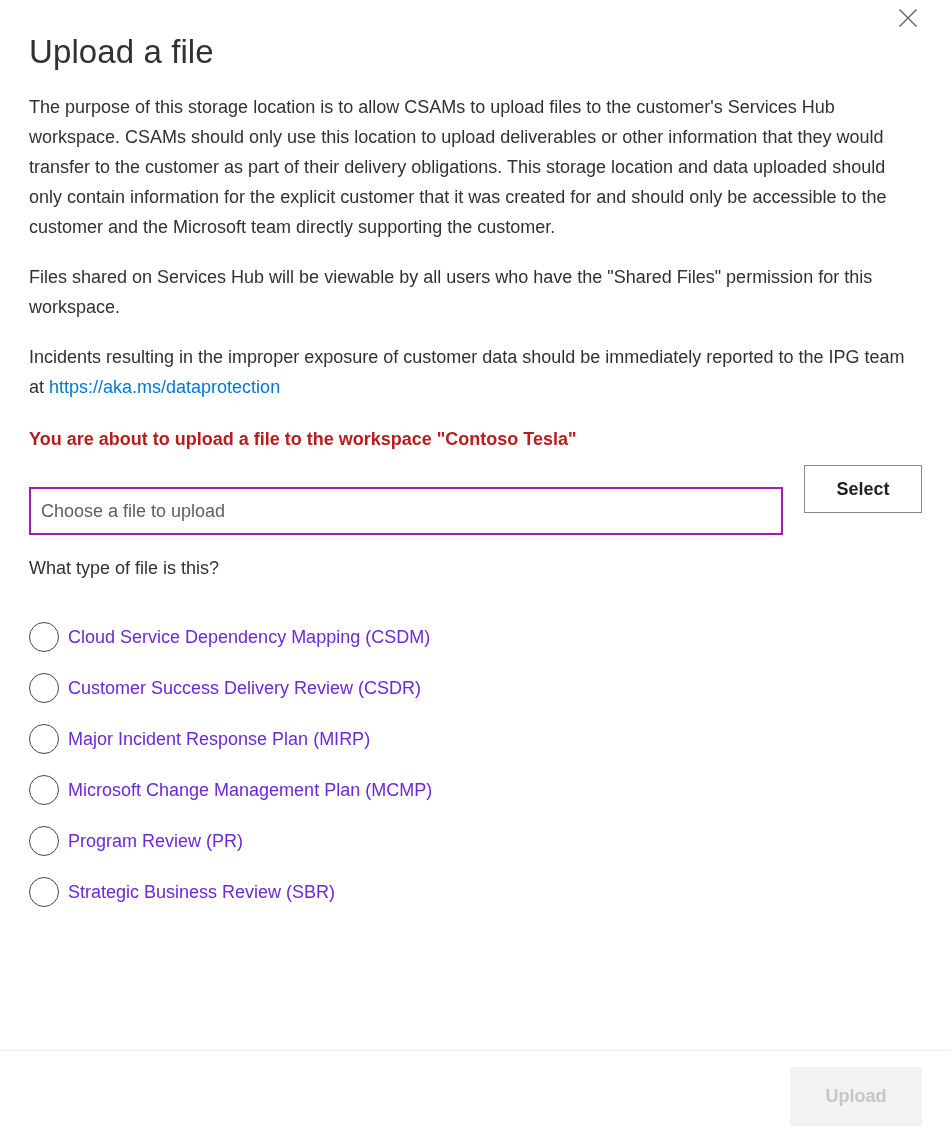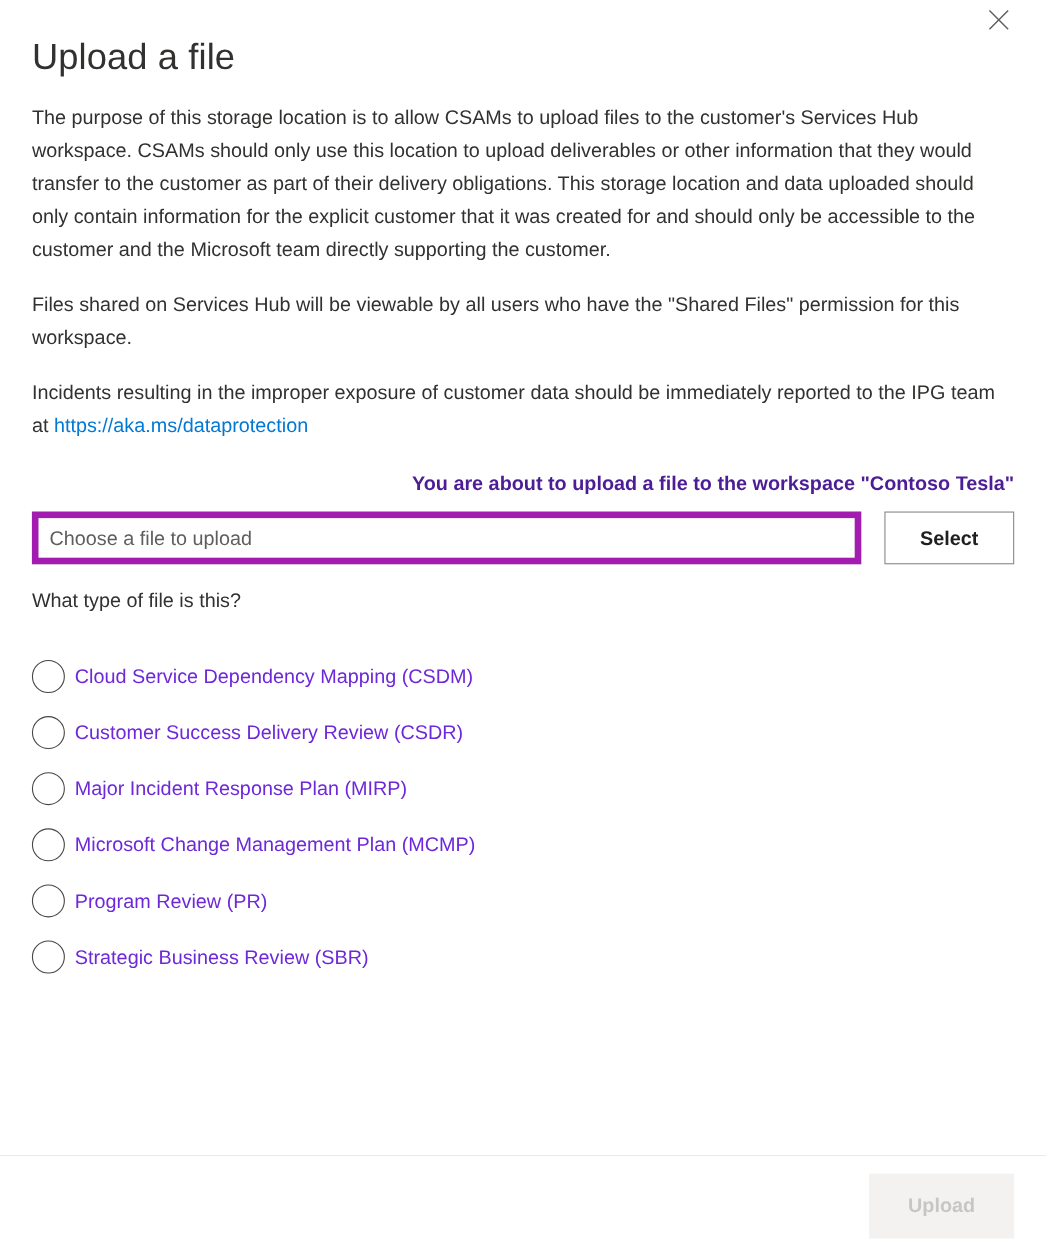--- a/index.html
+++ b/index.html
@@ -66,40 +66,40 @@
   .para.first { margin-top: 18px; }
   .link {
     color: #0078d4;
     text-decoration: none;
     cursor: pointer;
   }
   .workspace-line {
     font-size: 18px;
     line-height: 26px;
     font-weight: 700;
-    color: #4c1d95;
+    color: #b91c1c;
     margin: 24px 0 13px 0;
-    text-align: right;
   }
   .file-row {
     display: flex;
     align-items: stretch;
     gap: 21px;
     margin-bottom: 10px;
   }
   .file-input {
     flex: 1 1 auto;
     height: 48px;
-    border: 6px solid #a21caf;
+    border: 2px solid #a21caf;
     background: #ffffff;
     font-family: "Liberation Sans", sans-serif;
     font-size: 18px;
     color: #323130;
     padding: 0 10px;
     outline: none;
+    margin-top: 22px;
   }
   .file-input::placeholder {
     color: #605e5c;
     opacity: 1;
   }
   .select-btn {
     width: 118px;
     height: 48px;
     border: 1px solid #8a8886;
     background: #ffffff;

